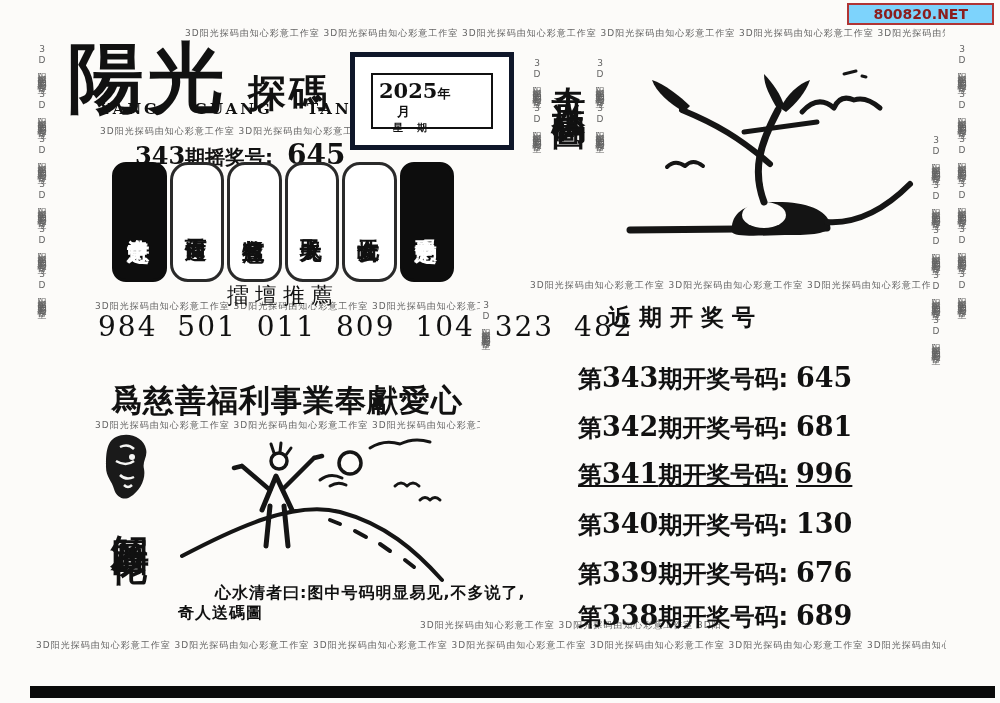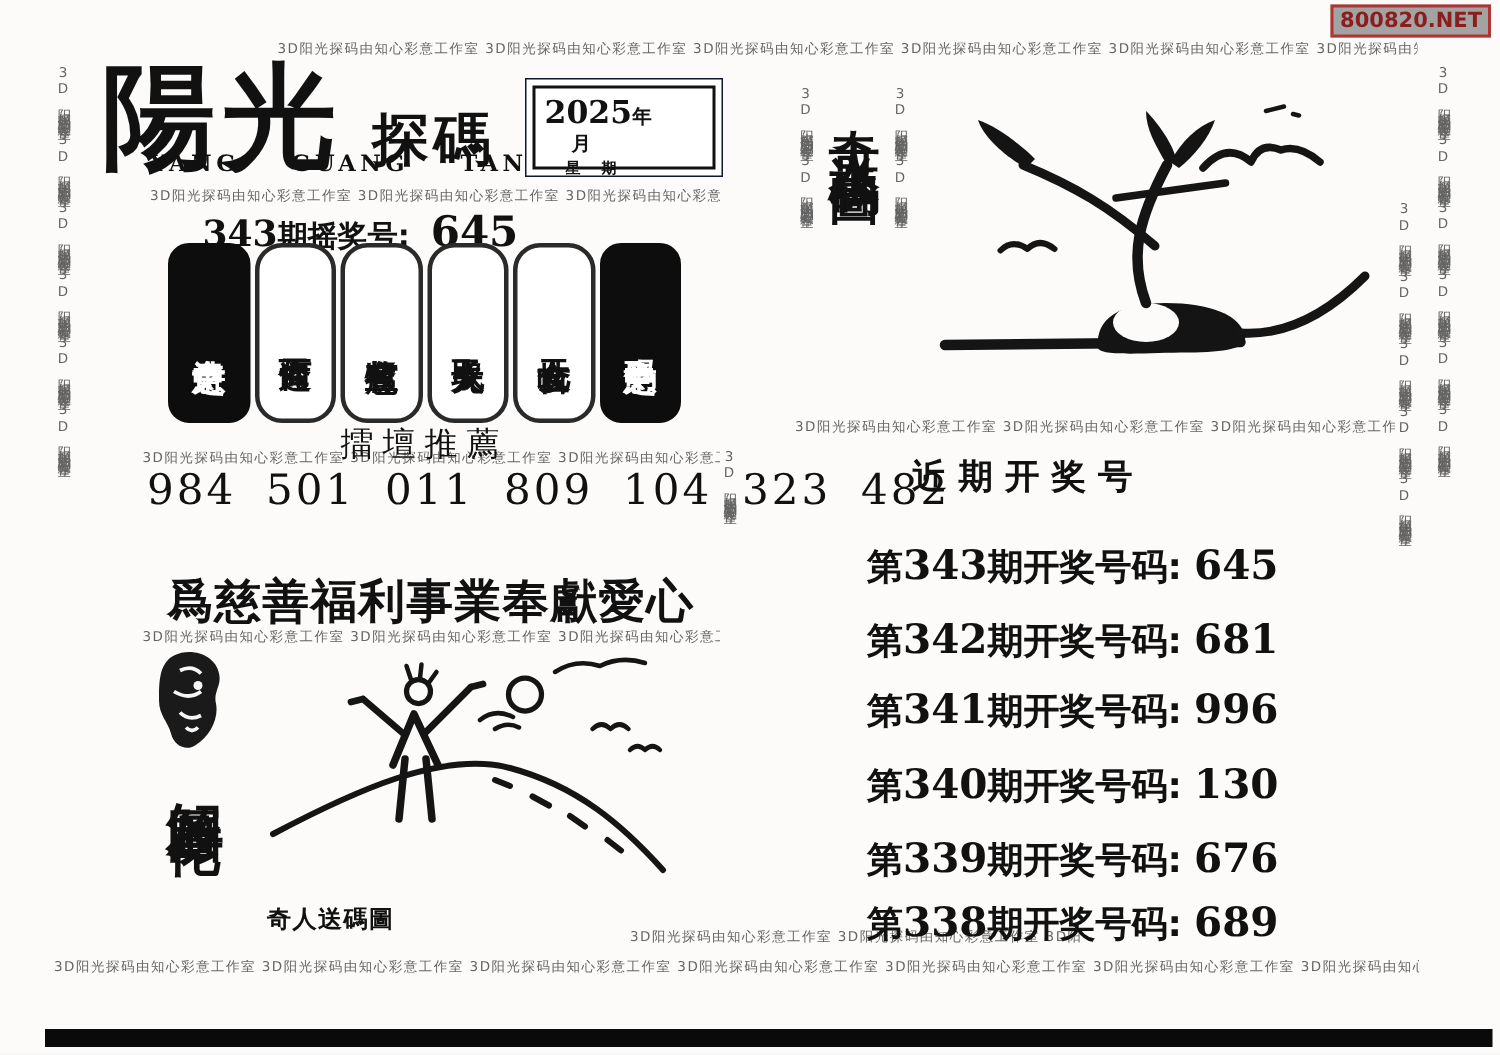--- a/index.html
+++ b/index.html
@@ -7,31 +7,31 @@
   #canvas{position:relative;width:1000px;height:703px;background:#fcfbf9;overflow:hidden;color:#111;}
 
   
   .filler{position:absolute;color:#4a4a4a;font-size:9px;line-height:10px;letter-spacing:1px;
           overflow:hidden;white-space:nowrap;opacity:.85;}
   .filler.v{writing-mode:vertical-rl;text-orientation:upright;white-space:normal;}
 
   
   .badge{position:absolute;top:3px;right:6px;border:2px solid #b03434;color:#8b1d1d;
          font-family:"DejaVu Sans",sans-serif;font-size:14px;font-weight:bold;
-         padding:1px 4px;background:#a3a3a3;}
+         padding:1px 24px;background:#7dd3fc;}
 
   
   .title-cn{position:absolute;left:68px;top:28px;font-family:"DejaVu Serif",serif;
             font-size:76px;font-weight:bold;letter-spacing:4px;}
   .subtitle-cn{position:absolute;left:248px;top:68px;font-family:"DejaVu Serif",serif;
                font-size:38px;font-weight:bold;letter-spacing:3px;}
   .pinyin{position:absolute;left:100px;top:100px;font-family:"DejaVu Serif",serif;
           font-size:15px;font-weight:bold;letter-spacing:3px;word-spacing:26px;}
   .date-box{position:absolute;left:350px;top:52px;width:122px;height:56px;
-            border:1px solid #0f172a;padding:4px;background:#fff;}
+            border:5px solid #0f172a;padding:16px;background:#fff;}
   .date-box-inner{border:2px solid #111;width:100%;height:100%;box-sizing:border-box;
                   padding:3px 6px;font-family:"DejaVu Serif",serif;}
   .date-l1{font-size:13px;font-weight:bold;}
   .date-l1 .yr{font-size:21px;}
   .date-l2{font-size:10px;font-weight:bold;letter-spacing:14px;margin-left:14px;}
 
   .draw-line{position:absolute;left:135px;top:138px;font-weight:bold;}
   .draw-line .issue{font-family:"DejaVu Serif",serif;font-size:24px;}
   .draw-line .lbl{font-size:20px;}
   .draw-line .num{font-family:"DejaVu Serif",serif;font-size:28px;margin-left:14px;}
@@ -153,20 +153,21 @@
       <path class="ink" stroke-width="5" d="M82,82 L96,48 L112,82"></path>
       <path class="ink" stroke-width="4.5" d="M90,62 L62,38 M62,38 l-8,2 M104,60 L134,30 M134,30 l8,-2"></path>
       <circle class="ink" stroke-width="3.5" cx="99" cy="33" r="8"></circle>
       <path class="ink" stroke-width="3" d="M94,25 l-3,-9 M100,24 l1,-9 M106,27 l5,-7"></path>
       <circle class="ink" stroke-width="3.5" cx="170" cy="35" r="11"></circle>
       <path class="ink" stroke-width="3" d="M140,52 q10,-8 22,-2 M150,58 q8,-5 16,-1"></path>
       <path class="ink" stroke-width="3" d="M190,20 q14,-9 30,-4 q14,-7 30,-2"></path>
       <path class="ink" stroke-width="3" d="M215,58 q6,-6 12,0 q6,-6 12,0 M240,72 q5,-5 10,0 q5,-5 10,0"></path>
     </svg>
   </div>
+  <div class="note n1">心水清者曰:图中号码明显易见,不多说了,</div>
   <div class="note n2">奇人送碼圖</div>
 
   <div class="qiren-label">奇人送碼圖</div>
 
   <div class="qiren-art">
     <svg width="320" height="235" viewBox="0 0 320 235">
       <path class="ink" stroke-width="7" d="M18,178 L215,176"></path>
       <path d="M120,180 C118,160 135,150 165,150 C195,150 215,158 218,172 C220,180 205,183 180,183 C155,183 122,186 120,180 Z" fill="#141414"></path>
       <ellipse cx="152" cy="163" rx="22" ry="13" fill="#fcfbf9"></ellipse>
       <path class="ink" stroke-width="6" d="M215,170 C245,172 272,158 298,132"></path>
@@ -183,21 +184,21 @@
   </div>
 
   <div class="recent-title">近期开奖号</div>
 
   <div class="recent-row" style="top:362px;">
     <span>第</span><span class="sn">343</span><span>期开奖号码:</span><span class="rn">645</span>
   </div>
   <div class="recent-row" style="top:411px;">
     <span>第</span><span class="sn">342</span><span>期开奖号码:</span><span class="rn">681</span>
   </div>
-  <div class="recent-row" style="top:458px;">
+  <div class="recent-row" style="top:458px;text-decoration:underline;">
     <span>第</span><span class="sn">341</span><span>期开奖号码:</span><span class="rn">996</span>
   </div>
   <div class="recent-row" style="top:508px;">
     <span>第</span><span class="sn">340</span><span>期开奖号码:</span><span class="rn">130</span>
   </div>
   <div class="recent-row" style="top:557px;">
     <span>第</span><span class="sn">339</span><span>期开奖号码:</span><span class="rn">676</span>
   </div>
   <div class="recent-row" style="top:600px;">
     <span>第</span><span class="sn">338</span><span>期开奖号码:</span><span class="rn">689</span>

